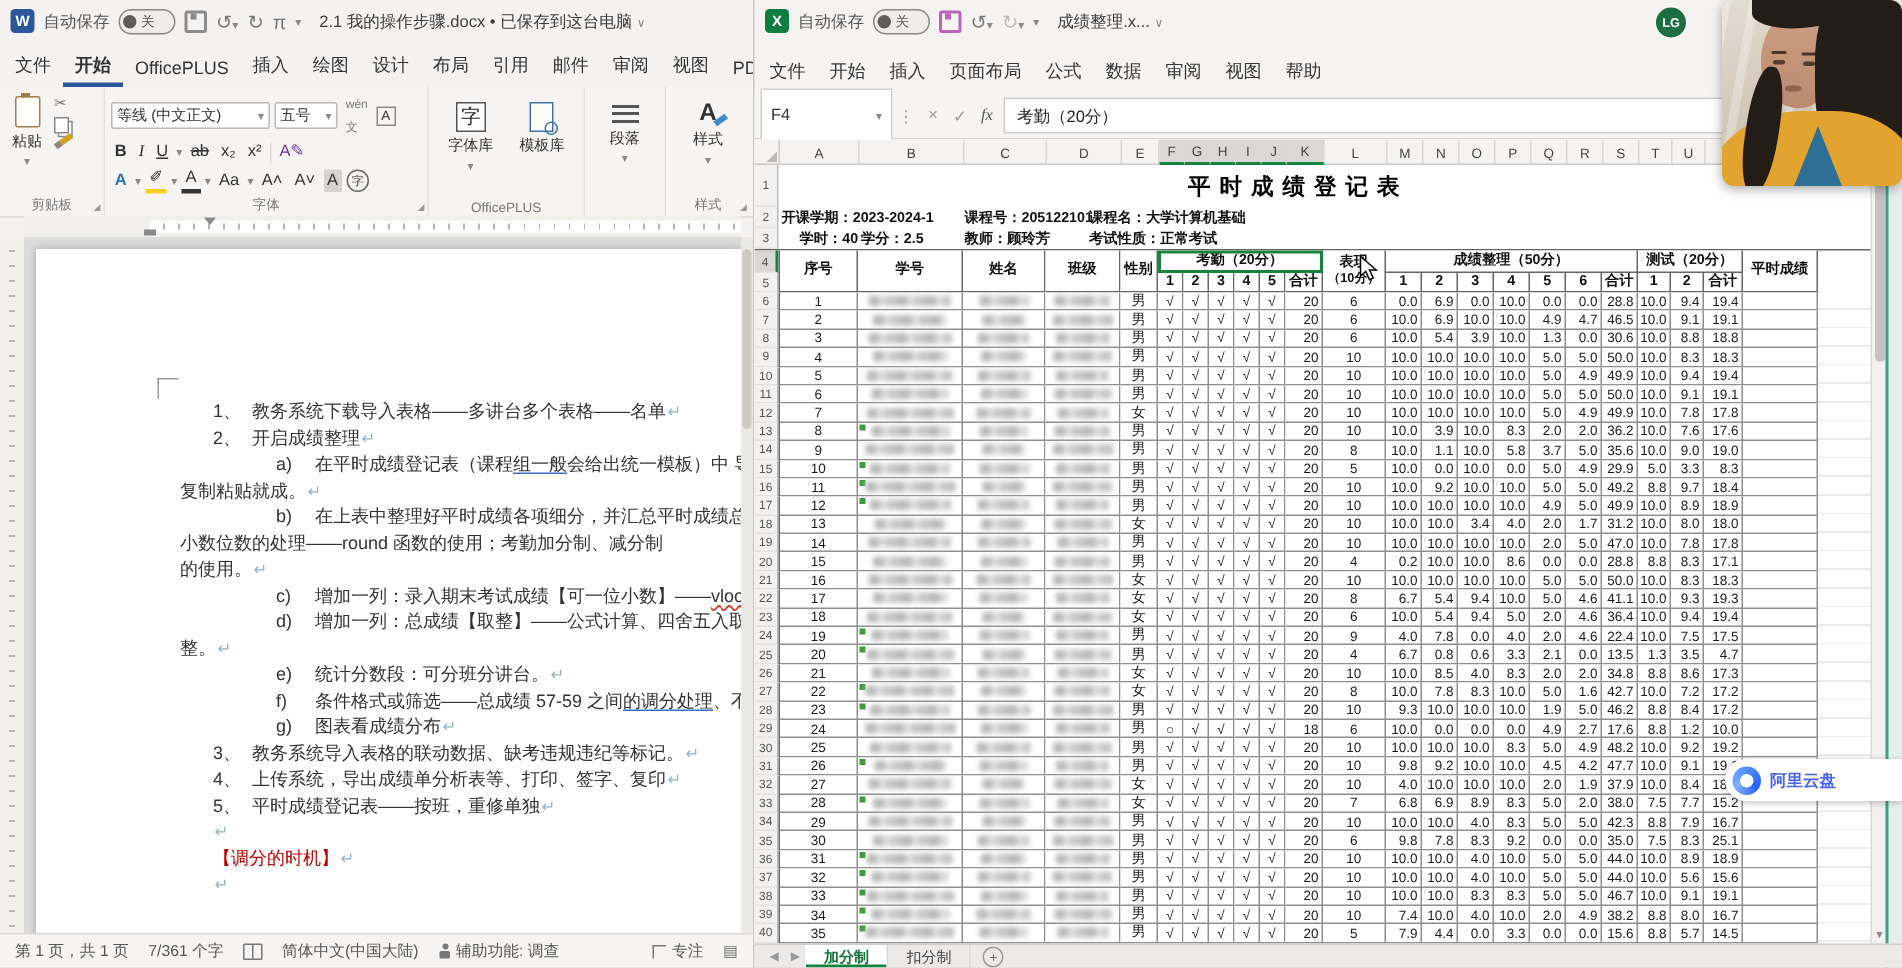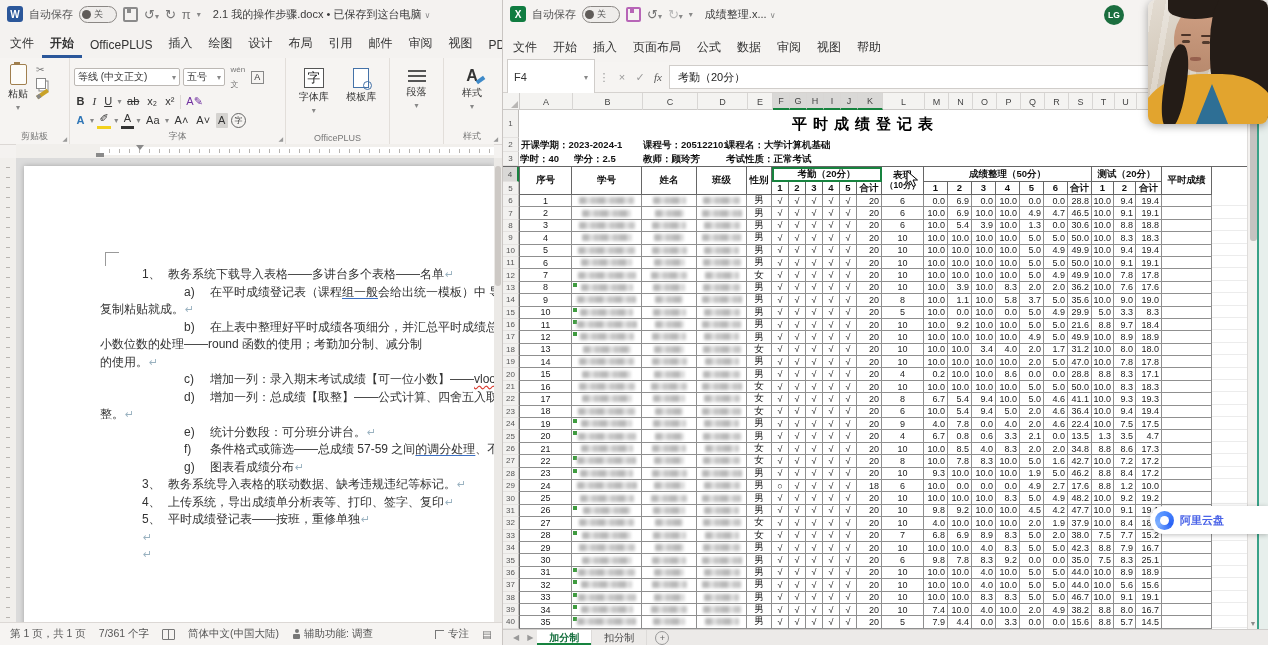--- a/index.html
+++ b/index.html
@@ -58,21 +58,21 @@
   .ind-first{position:absolute;left:120px;top:1px;width:0;height:0;border-left:4px solid transparent;border-right:4px solid transparent;border-top:5px solid #8a8a8a}
   .ind-hang{position:absolute;left:80px;bottom:1px;width:8px;height:4px;background:#8a8a8a}
   #w-docarea{position:absolute;left:0;top:158px;width:494px;height:464px;background:#dbdbdb;overflow:hidden}
   #w-vruler{position:absolute;left:0;top:0;width:16px;bottom:0;background:#f1efec;
     background-image:repeating-linear-gradient(180deg,transparent 0 9px,#b8b4b0 9px 10px);background-size:4px 100%;background-position:6px 0;background-repeat:no-repeat}
   #w-page{position:absolute;left:24px;top:8px;width:470px;height:470px;background:#fff;box-shadow:0 0 5px rgba(0,0,0,.25)}
   .cropmark{position:absolute;left:81px;top:86px;width:13px;height:13px;border-left:1px solid #9a9a9a;border-top:1px solid #9a9a9a}
   #w-doc-text{position:absolute;left:0;top:100px;width:600px}
   .dline{height:17.5px;line-height:17.5px;font-size:12px;color:#333;white-space:nowrap}
   .dline.red{color:#c00000}
-  .ind0{padding-left:118px}.ind1{padding-left:118px}.ind2{padding-left:160px}.ind3{padding-left:76px}
+  .ind0{padding-left:118px}.ind1{padding-left:118px}.ind2{padding-left:160px}.ind3{padding-left:96px}
   .dmark{display:inline-block;width:26px}
   .pilc{color:#9ab2c0;font-size:11px;padding-left:1px}
   .u-blue{text-decoration:underline;text-decoration-color:#3b6fc4;text-underline-offset:2px}
   .u-red{text-decoration:underline wavy #d83b2f;text-underline-offset:2px}
   #w-scroll{position:absolute;left:494px;top:158px;width:8px;height:464px;background:#ebe9e6}
   #w-scroll .thumb{position:absolute;left:1px;top:8px;width:6px;height:120px;background:#cdc9c5;border-radius:3px}
   #w-status{position:absolute;left:0;bottom:0;width:502px;height:23px;background:#f6f4f2;border-top:1px solid #dcd8d5;
     display:flex;align-items:center;gap:13px;padding:0 10px;font-size:10.5px;color:#555;box-sizing:border-box;white-space:nowrap}
   .ico-book{width:11px;height:9px;border:1px solid #777;border-radius:1px;position:relative}
   .ico-book::after{content:'';position:absolute;left:4.5px;top:0;bottom:0;width:1px;background:#777}
@@ -289,35 +289,37 @@
     <div class="band"></div>
     <div class="ind-first"></div>
     <div class="ind-hang"></div>
   </div>
   <div id="w-docarea">
     <div id="w-vruler"></div>
     <div id="w-page">
       <div class="cropmark"></div>
       <div id="w-doc-text">
           <div class="dline ind1"><span class="dmark">1、</span><span>教务系统下载导入表格——多讲台多个表格——名单</span><span class="pilc">↵</span></div>
+          <div class="dline ind1"><span class="dmark">2、</span><span>开启成绩整理</span><span class="pilc">↵</span></div>
           <div class="dline ind2"><span class="dmark">a)</span><span>在平时成绩登记表（课程</span><span class="u-blue">组一般</span><span>会给出统一模板）中 导入名</span></div>
           <div class="dline ind3"><span>复制粘贴就成。</span><span class="pilc">↵</span></div>
           <div class="dline ind2"><span class="dmark">b)</span><span>在上表中整理好平时成绩各项细分，并汇总平时成绩总分【可</span></div>
           <div class="dline ind3"><span>小数位数的处理——round 函数的使用；考勤加分制、减分制</span></div>
           <div class="dline ind3"><span>的使用。</span><span class="pilc">↵</span></div>
           <div class="dline ind2"><span class="dmark">c)</span><span>增加一列：录入期末考试成绩【可一位小数】——</span><span class="u-red">vlookup</span></div>
           <div class="dline ind2"><span class="dmark">d)</span><span>增加一列：总成绩【取整】——公式计算、四舍五入取整。教</span></div>
           <div class="dline ind3"><span>整。</span><span class="pilc">↵</span></div>
           <div class="dline ind2"><span class="dmark">e)</span><span>统计分数段：可分班分讲台。</span><span class="pilc">↵</span></div>
           <div class="dline ind2"><span class="dmark">f)</span><span>条件格式或筛选——总成绩 57-59 之间</span><span class="u-blue">的调分处理</span><span>、不及格</span></div>
           <div class="dline ind2"><span class="dmark">g)</span><span>图表看成绩分布</span><span class="pilc">↵</span></div>
           <div class="dline ind1"><span class="dmark">3、</span><span>教务系统导入表格的联动数据、缺考违规违纪等标记。</span><span class="pilc">↵</span></div>
           <div class="dline ind1"><span class="dmark">4、</span><span>上传系统，导出成绩单分析表等、打印、签字、复印</span><span class="pilc">↵</span></div>
           <div class="dline ind1"><span class="dmark">5、</span><span>平时成绩登记表——按班，重修单独</span><span class="pilc">↵</span></div>
           <div class="dline ind0"><span></span><span class="pilc">↵</span></div>
+          <div class="dline ind0 red"><span>【调分的时机】</span><span class="pilc">↵</span></div>
           <div class="dline ind0"><span></span><span class="pilc">↵</span></div>
         </div>
     </div>
   </div>
   <div id="w-scroll">
       <div class="thumb"></div>
     </div>
   <div id="w-status">
     <span>第 1 页，共 1 页</span>
     <span>7/361 个字</span>
@@ -409,21 +411,21 @@
           <div class="xrh">2</div>
           <div class="xinfo">
             <span style="left: 2px;">开课学期：2023-2024-1</span>
             <span style="left: 124px;">课程号：205122101</span>
             <span style="left: 207px;">课程名：大学计算机基础</span>
           </div>
         </div>
         <div class="xline" style="height: 14px;">
           <div class="xrh">3</div>
           <div class="xinfo">
-            <span style="left: 1px;">学时：40</span>
+            <span style="left: 14px;">学时：40</span>
             <span style="left: 55px;">学分：2.5</span>
             <span style="left: 124px;">教师：顾玲芳</span>
             <span style="left: 207px;">考试性质：正常考试</span>
           </div>
         </div>
         <div class="xline xthead" style="height: 28px;">
           <div class="xrhcol">
             <div class="xrh sel" style="height: 15px;">4</div>
             <div class="xrh" style="height: 13px;">5</div>
           </div>
@@ -808,21 +810,21 @@
           <div class="c center" style="width: 17px;">√</div>
           <div class="c center" style="width: 17px;">√</div>
           <div class="c " style="width: 25px;">20</div>
           <div class="c center" style="width: 42px;">10</div>
           <div class="c " style="width: 24px;">10.0</div>
           <div class="c " style="width: 24px;">9.2</div>
           <div class="c " style="width: 24px;">10.0</div>
           <div class="c " style="width: 24px;">10.0</div>
           <div class="c " style="width: 24px;">5.0</div>
           <div class="c " style="width: 24px;">5.0</div>
-          <div class="c " style="width: 24px;">21.6</div>
+          <div class="c " style="width: 24px;">49.2</div>
           <div class="c " style="width: 22px;">8.8</div>
           <div class="c " style="width: 22px;">9.7</div>
           <div class="c " style="width: 26px;">18.4</div>
           <div class="c fin" style="width: 50px;"></div>
         </div>
         <div class="xline" style="height: 12.4px;">
           <div class="xrh">17</div>
           <div class="c center first" style="width: 53px;">12</div>
           <div class="c center flag" style="width: 70px;">
             <div class="bl" style="width: 54px;"></div>

